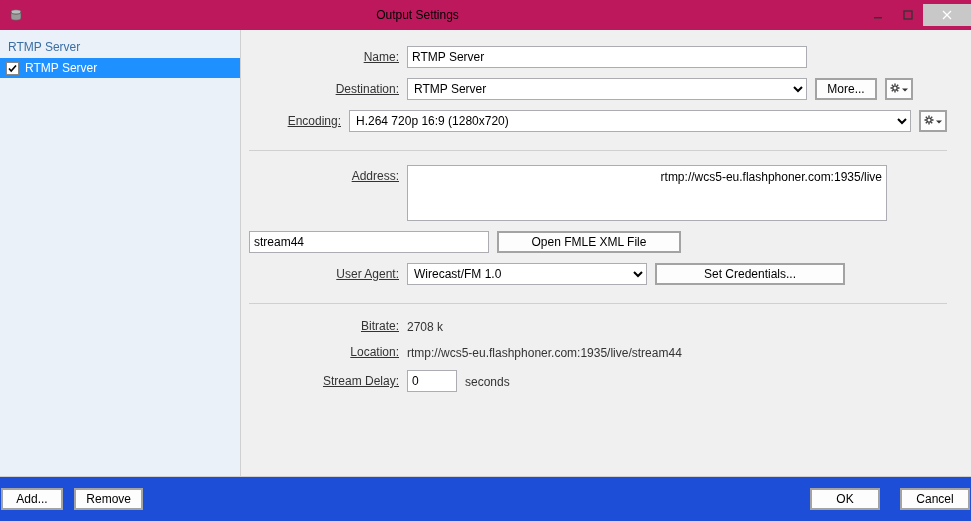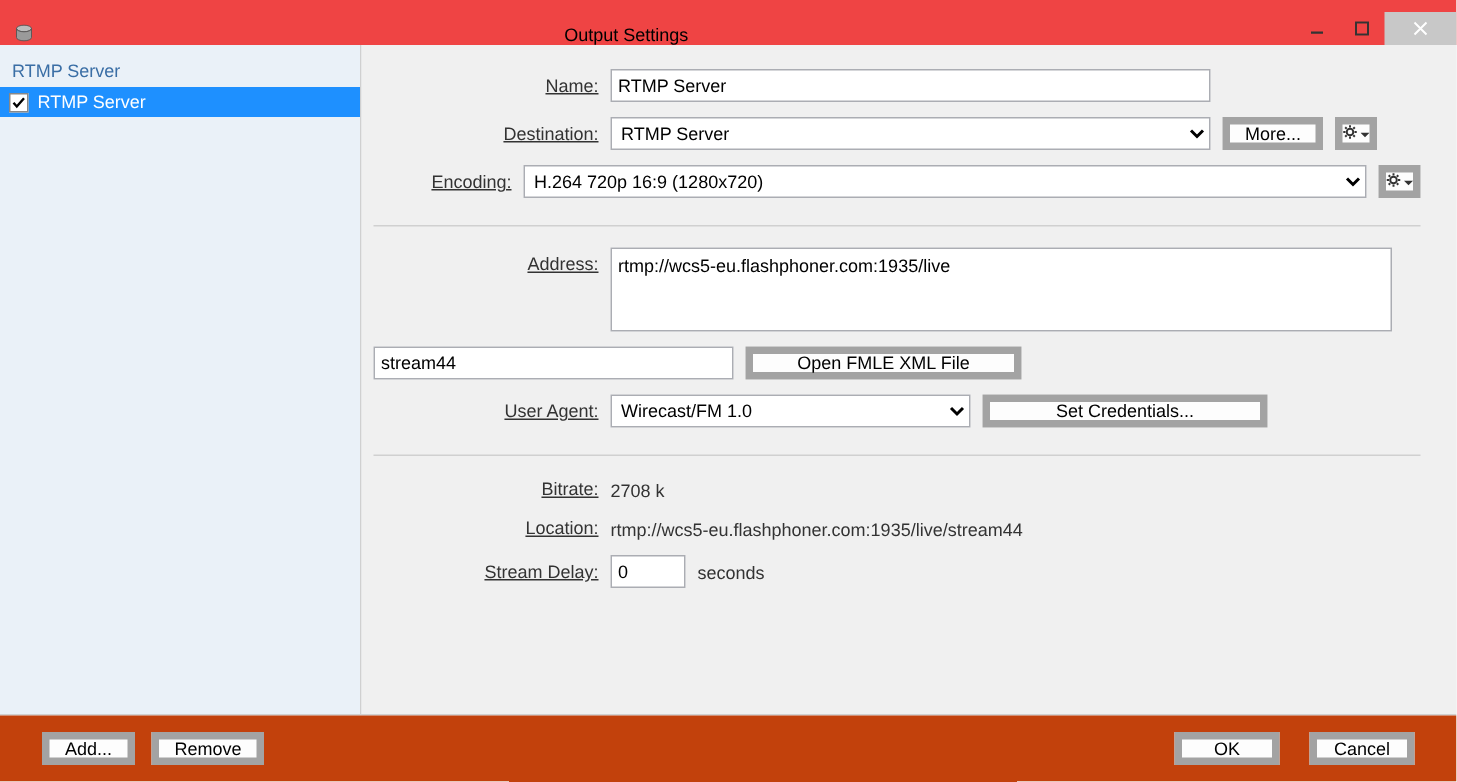--- a/index.html
+++ b/index.html
@@ -14,23 +14,23 @@
     width: 971px;
     height: 521px;
     background: #f0f0f0;
     display: flex;
     flex-direction: column;
     box-sizing: border-box;
   }
   
   .titlebar {
     height: 30px;
-    background: #ef4444;
-    display: flex;
-    align-items: flex-end;
+    background: #be185d;
+    display: flex;
+    align-items: center;
     padding: 0 0 0 8px;
     position: relative;
   }
   .titlebar .app-icon {
     width: 16px;
     height: 16px;
     margin-right: 8px;
     display: flex;
     align-items: center;
     justify-content: center;
@@ -150,21 +150,21 @@
     height: 56px;
     resize: none;
     padding: 4px;
   }
   select {
     padding: 2px 2px;
   }
   .btn {
     font: inherit;
     background: #fdfdfd;
-    border: 5px solid #a3a3a3;
+    border: 2px solid #a3a3a3;
     height: 22px;
     padding: 0 10px;
     min-width: 60px;
     cursor: default;
     display: inline-flex;
     align-items: center;
     justify-content: center;
   }
   .gearbtn {
     width: 28px;
@@ -179,24 +179,24 @@
   }
   .static {
     color: #333;
     font-size: 12px;
     padding-top: 2px;
   }
 
   
   .footer {
     height: 44px;
-    background: #c2410c;
-    display: flex;
-    align-items: center;
-    padding: 0 28px;
+    background: #1d4ed8;
+    display: flex;
+    align-items: center;
+    padding: 0 1px;
   }
   .footer .spacer { flex: 1; }
   .footer .btn { min-width: 70px; margin-left: 20px; }
   .footer .left .btn { margin-left: 0; margin-right: 8px; min-width: 62px; }
 </style>
 </head>
 <body>
 
 <div class="window">
 
@@ -312,21 +312,21 @@
               </span>
             </button>
           </div>
         </div>
 
         <hr class="sep">
 
         <div class="row top">
           <div class="lbl">Address:</div>
           <div class="ctrls">
-            <textarea style="width: 521px;">rtmp://wcs5-eu.flashphoner.com:1935/live</textarea>
+            <textarea style="width: 480px; text-align: right;">rtmp://wcs5-eu.flashphoner.com:1935/live</textarea>
           </div>
         </div>
 
         <div class="row">
           <div class="ctrls">
             <input type="text" style="width: 240px;" value="stream44">
             <button class="btn" style="width:184px">Open FMLE XML File</button>
           </div>
         </div>
 

